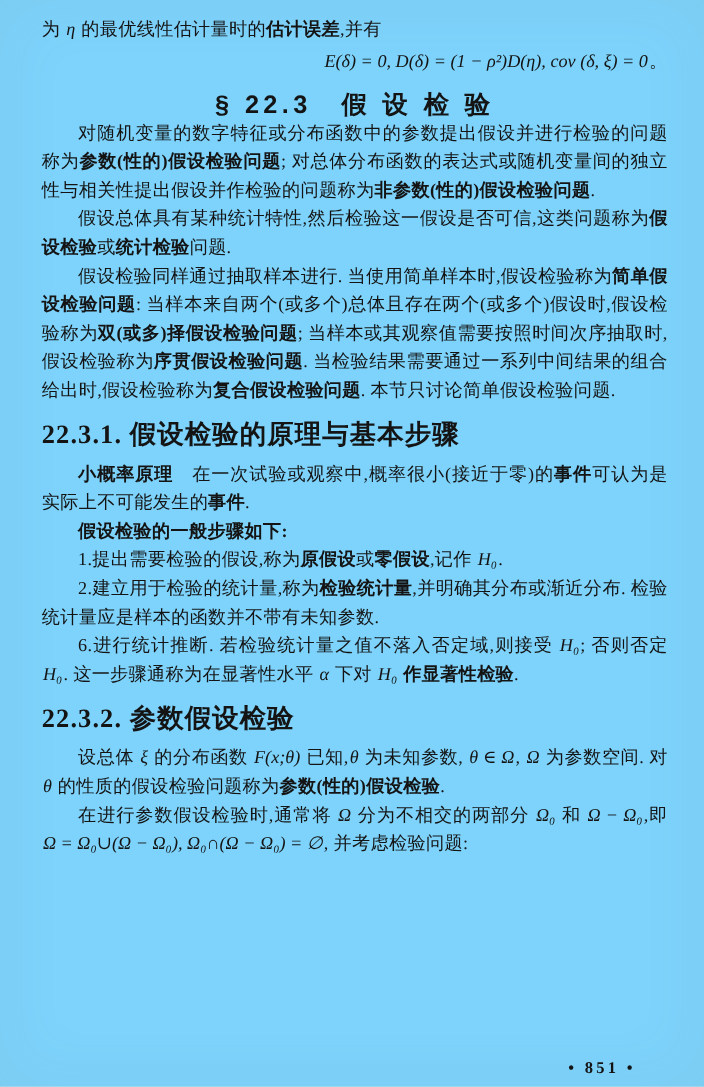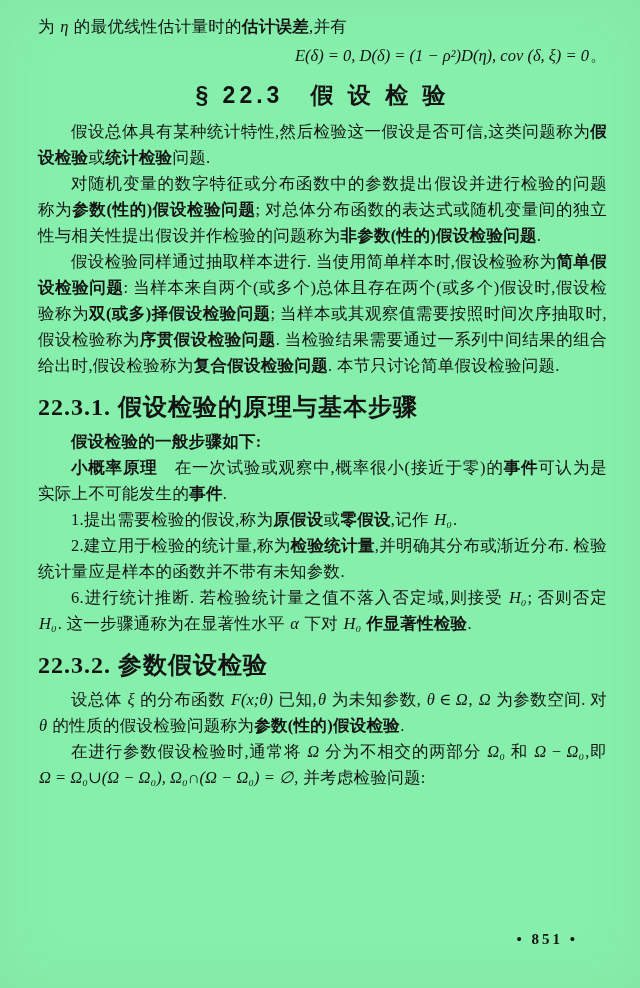--- a/index.html
+++ b/index.html
@@ -4,21 +4,21 @@
 <style>
   html, body { margin: 0; padding: 0; }
   body {
     width: 640px; height: 988px;
     background: #e9e9e6;
     font-family: "Liberation Serif", "DejaVu Serif", serif;
   }
   .page {
     position: relative;
     width: 640px; height: 988px;
-    background: #86efac;
+    background: #7dd3fc;
     color: #141414;
     overflow: hidden;
     box-shadow: inset 0 0 60px rgba(120,110,90,0.08);
   }
   .content {
     padding: 14px 33px 0 38px;
     font-size: 16.5px;
     line-height: 26px;
     text-align: justify;
     letter-spacing: 0.3px;
@@ -29,61 +29,61 @@
     text-align: right;
     text-indent: 0;
     margin: 3px 0 5px;
     letter-spacing: 0.5px;
   }
   .blk.h1 {
     text-align: center;
     font-size: 23px;
     font-weight: 700;
     letter-spacing: 4px;
-    margin: 13px 0 11px;
+    margin: 13px 0 0;
     text-indent: 0;
     font-family: "Liberation Sans", "DejaVu Sans", sans-serif;
   }
   .blk.h2 {
     font-size: 24px;
     font-weight: 600;
     margin: 15px 0 9px;
     text-indent: 0;
     letter-spacing: 1px;
   }
   .blk.para { text-indent: 2em; }
   .b { font-weight: 700; }
   .m {
     font-family: "Liberation Serif", "DejaVu Serif", serif;
     font-style: italic;
     letter-spacing: 0;
     padding: 0 1px;
   }
   .footer {
     position: absolute;
-    right: 62px; bottom: 40px;
+    right: 62px; bottom: 8px;
     font-size: 15px;
     font-weight: 700;
     letter-spacing: 3px;
   }
 </style>
 </head>
 <body>
 
 <div class="page">
   <div class="content" id="doc">
       <div class="blk line"><span class="">为 </span><span class="m">η</span><span class=""> 的最优线性估计量时的</span><span class="b ">估计误差</span><span class="">,并有</span></div>
       <div class="blk formula"><span class="m">E(δ) = 0,  D(δ) = (1 − ρ²)D(η),  cov (δ, ξ) = 0</span><span class="">。</span></div>
       <div class="blk h1">§ 22.3　假 设 检 验</div>
+      <div class="blk para"><span class="">对随机变量的数字特征或分布函数中的参数提出假设并进行检验的问题称为</span><span class="b ">参数(性的)假设检验问题</span><span class="">; 对总体分布函数的表达式或随机变量间的独立性与相关性提出假设并作检验的问题称为</span><span class="b ">非参数(性的)假设检验问题</span><span class="">.</span></div>
       <div class="blk para"><span class="">假设总体具有某种统计特性,然后检验这一假设是否可信,这类问题称为</span><span class="b ">假设检验</span><span class="">或</span><span class="b ">统计检验</span><span class="">问题.</span></div>
-      <div class="blk para"><span class="">对随机变量的数字特征或分布函数中的参数提出假设并进行检验的问题称为</span><span class="b ">参数(性的)假设检验问题</span><span class="">; 对总体分布函数的表达式或随机变量间的独立性与相关性提出假设并作检验的问题称为</span><span class="b ">非参数(性的)假设检验问题</span><span class="">.</span></div>
       <div class="blk para"><span class="">假设检验同样通过抽取样本进行. 当使用简单样本时,假设检验称为</span><span class="b ">简单假设检验问题</span><span class="">: 当样本来自两个(或多个)总体且存在两个(或多个)假设时,假设检验称为</span><span class="b ">双(或多)择假设检验问题</span><span class="">; 当样本或其观察值需要按照时间次序抽取时,假设检验称为</span><span class="b ">序贯假设检验问题</span><span class="">. 当检验结果需要通过一系列中间结果的组合给出时,假设检验称为</span><span class="b ">复合假设检验问题</span><span class="">. 本节只讨论简单假设检验问题.</span></div>
       <div class="blk h2">22.3.1. 假设检验的原理与基本步骤</div>
+      <div class="blk para"><span class="b ">小概率原理</span><span class="">　在一次试验或观察中,概率很小(接近于零)的</span><span class="b ">事件</span><span class="">可认为是实际上不可能发生的</span><span class="b ">事件</span><span class="">.</span></div>
       <div class="blk para"><span class="b ">假设检验的一般步骤如下:</span></div>
-      <div class="blk para"><span class="b ">小概率原理</span><span class="">　在一次试验或观察中,概率很小(接近于零)的</span><span class="b ">事件</span><span class="">可认为是实际上不可能发生的</span><span class="b ">事件</span><span class="">.</span></div>
       <div class="blk para"><span class="">1.提出需要检验的假设,称为</span><span class="b ">原假设</span><span class="">或</span><span class="b ">零假设</span><span class="">,记作 </span><span class="m">H₀</span><span class="">.</span></div>
       <div class="blk para"><span class="">2.建立用于检验的统计量,称为</span><span class="b ">检验统计量</span><span class="">,并明确其分布或渐近分布. 检验统计量应是样本的函数并不带有未知参数.</span></div>
       <div class="blk para"><span class="">6.进行统计推断. 若检验统计量之值不落入否定域,则接受 </span><span class="m">H₀</span><span class="">; 否则否定 </span><span class="m">H₀</span><span class="">. 这一步骤通称为在显著性水平 </span><span class="m">α</span><span class=""> 下对 </span><span class="m">H₀</span><span class=""> </span><span class="b ">作显著性检验</span><span class="">.</span></div>
       <div class="blk h2">22.3.2. 参数假设检验</div>
       <div class="blk para"><span class="">设总体 </span><span class="m">ξ</span><span class=""> 的分布函数 </span><span class="m">F(x;θ)</span><span class=""> 已知,</span><span class="m">θ</span><span class=""> 为未知参数, </span><span class="m">θ ∈ Ω</span><span class="">, </span><span class="m">Ω</span><span class=""> 为参数空间. 对 </span><span class="m">θ</span><span class=""> 的性质的假设检验问题称为</span><span class="b ">参数(性的)假设检验</span><span class="">.</span></div>
       <div class="blk para"><span class="">在进行参数假设检验时,通常将 </span><span class="m">Ω</span><span class=""> 分为不相交的两部分 </span><span class="m">Ω₀</span><span class=""> 和 </span><span class="m">Ω − Ω₀</span><span class="">,即 </span><span class="m">Ω = Ω₀∪(Ω − Ω₀), Ω₀∩(Ω − Ω₀) = ∅</span><span class="">, 并考虑检验问题:</span></div>
     </div>
   <div class="footer">• 851 •</div>
 </div>
 

